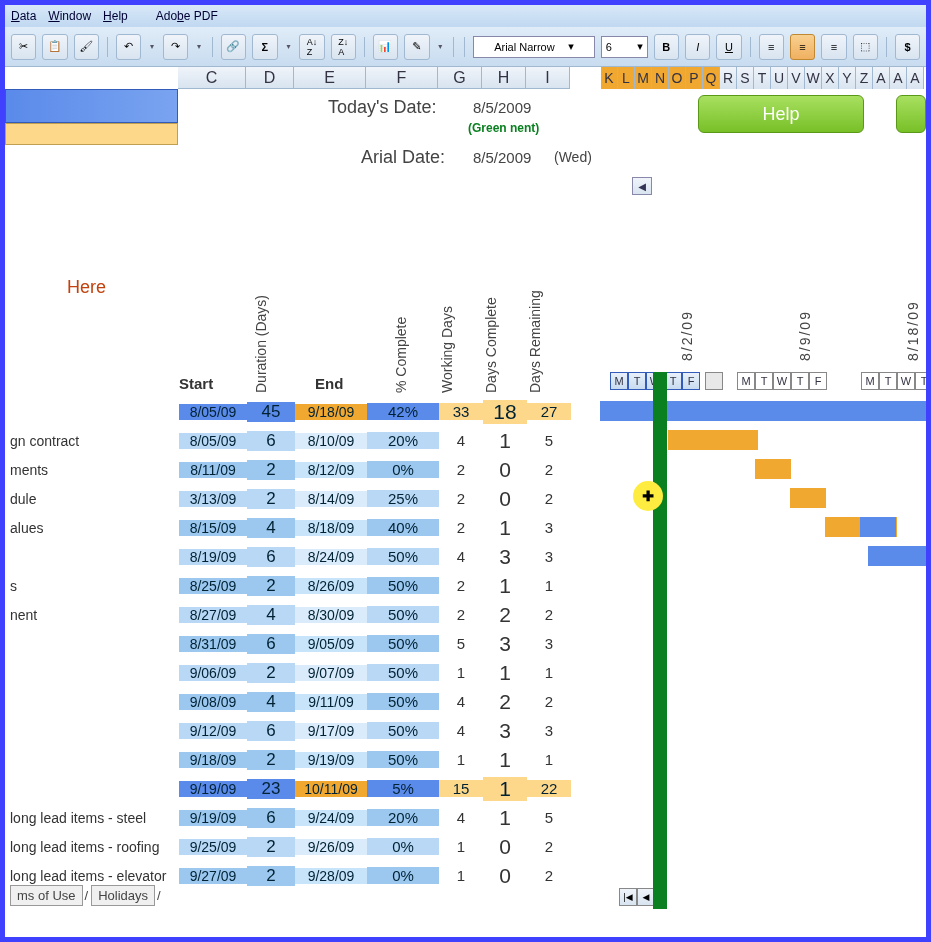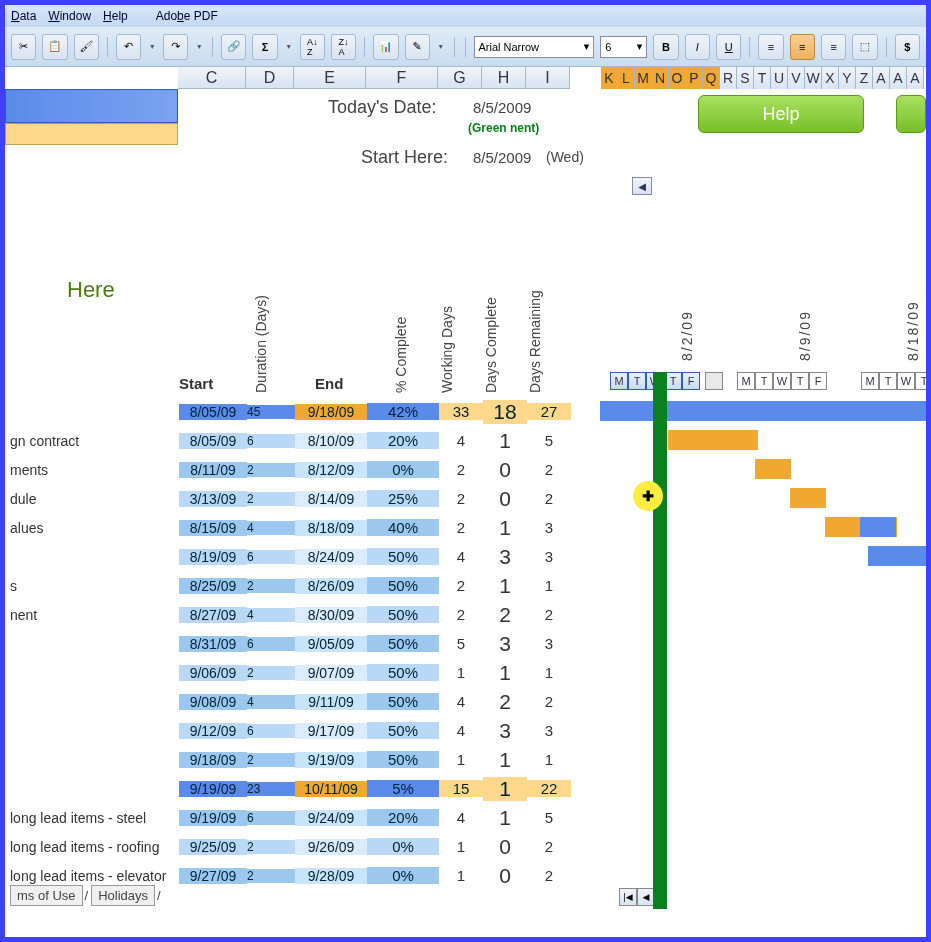--- a/index.html
+++ b/index.html
@@ -6,46 +6,46 @@
 body { font-family: Arial, sans-serif; font-size: 11px; background: #4040ff; width: 931px; height: 942px; overflow: hidden; position: relative; }
 .window { position: absolute; left: 5px; top: 5px; width: 921px; height: 932px; background: #fff; }
 .title-bar { height: 28px; background: linear-gradient(#4a7ae8,#2a5ad0); display: flex; align-items: center; padding-left: 8px; color: #fff; font-size: 14px; }
 .menu-bar { height: 22px; background: linear-gradient(#d8e8f8,#c0d8f0); display: flex; align-items: center; padding-left: 6px; gap: 12px; font-size: 12px; color: #003; }
 .menu-bar span { cursor: pointer; }
 .menu-bar span u { text-decoration: underline; }
 .toolbar { height: 40px; background: linear-gradient(#e0ecf8,#c8dcf0); display: flex; align-items: center; padding: 0 6px; gap: 6px; border-bottom: 1px solid #a0b8d0; }
 .tb-btn { width: 26px; height: 26px; background: linear-gradient(#f0f4fa,#d8e4f0); border: 1px solid #a0b8d0; border-radius: 3px; display: flex; align-items: center; justify-content: center; font-size: 11px; cursor: pointer; }
 .tb-drop { width: 10px; height: 26px; display: flex; align-items: center; justify-content: center; font-size: 8px; color: #556; }
 .tb-sep { width: 1px; height: 20px; background: #a0b8d0; margin: 0 2px; }
-.font-combo { width: 124px; height: 22px; background: #fff; border: 1px solid #88a; font-size: 11px; padding: 2px 4px; display: flex; align-items: center; justify-content: space-between; }
+.font-combo { width: 124px; height: 22px; background: #fff; border: 1px solid #88a; font-size: 11px; padding: 2px 20px; display: flex; align-items: center; justify-content: space-between; }
 .size-combo { width: 48px; height: 22px; background: #fff; border: 1px solid #88a; font-size: 11px; padding: 2px 4px; display: flex; align-items: center; justify-content: space-between; }
 .content { position: relative; height: calc(100% - 90px); overflow: hidden; background: #fff; }
 .col-headers { display: flex; height: 22px; background: linear-gradient(#f0f4fa,#d8e4f0); border-bottom: 1px solid #a0b8d0; position: absolute; left: 173px; top: 0; }
 .col-headers .ch { border-right: 1px solid #a0b8d0; display: flex; align-items: center; justify-content: center; font-size: 16px; color: #334; }
 .row-left { position: absolute; left: 0; top: 22px; width: 173px; }
 .row-left .cell-a1 { height: 34px; background: linear-gradient(90deg,#5a8aea,#7aa4f0); border: 1px solid #335cba; }
 .row-left .cell-a2 { height: 22px; background: #fdd78a; border: 1px solid #c0a050; }
 .header-area { position: absolute; left: 173px; top: 22px; width: 750px; height: 95px; }
 .h-label { position: absolute; font-size: 18px; color: #444; }
 .h-val { position: absolute; font-size: 15px; color: #444; }
 .green-note { position: absolute; font-size: 12px; font-weight: bold; color: #0a8020; }
 .help-btn { position: absolute; width: 166px; height: 38px; background: linear-gradient(#a8e060,#78c028); border: 1px solid #5a9818; border-radius: 6px; color: #fff; font-size: 18px; display: flex; align-items: center; justify-content: center; cursor: pointer; }
-.here-text { position: absolute; left: 62px; top: 210px; font-size: 22px; color: #4d7c0f; }
+.here-text { position: absolute; left: 62px; top: 210px; font-size: 18px; color: #c2410c; }
 .vh { position: absolute; transform: rotate(-90deg); transform-origin: left bottom; font-size: 14px; color: #444; white-space: nowrap; }
 .dh { position: absolute; transform: rotate(-90deg); transform-origin: left bottom; font-size: 14px; color: #444; white-space: nowrap; letter-spacing: 2px; }
 .table-hdr { position: absolute; top: 308px; font-size: 15px; font-weight: bold; color: #333; }
 .day-strip { position: absolute; top: 305px; display: flex; gap: 0; }
 .day-strip .dbox { width: 18px; height: 18px; border: 1px solid #888; background: #fff; display: flex; align-items: center; justify-content: center; font-size: 11px; color: #334; }
 .day-strip.sel .dbox { background: linear-gradient(#e8f0fa,#c8dcf0); border-color: #335cba; }
 .nav-btn { position: absolute; width: 20px; height: 18px; background: linear-gradient(#f0f4fa,#d8e4f0); border: 1px solid #88a; display: flex; align-items: center; justify-content: center; font-size: 10px; color: #335; cursor: pointer; }
 .data-area { position: absolute; top: 330px; left: 0; width: 100%; }
 .data-row { display: flex; height: 29px; align-items: center; }
 .task-label { width: 174px; padding-left: 5px; padding-right: 4px; font-size: 14px; color: #333; overflow: hidden; white-space: nowrap; }
 .c-start { width: 68px; text-align: center; font-size: 14px; }
-.c-dur { width: 48px; font-size: 12px; }
+.c-dur { width: 48px; text-align: center; font-size: 17px; }
 .c-end { width: 72px; text-align: center; font-size: 14px; }
 .c-pct { width: 72px; text-align: center; font-size: 15px; }
 .c-wd { width: 44px; text-align: center; font-size: 15px; color: #333; }
 .c-dc { width: 44px; text-align: center; font-size: 21px; color: #333; }
 .c-dr { width: 44px; text-align: center; font-size: 15px; color: #333; }
 .summary .task-label { background: #fdd78a; }
 .summary .c-start { background: #5a8aea; color: #023; }
 .summary .c-dur { background: #5a8aea; color: #023; }
 .summary .c-end { background: #f0a830; color: #023; }
 .summary .c-pct { background: #5a8aea; color: #023; }
@@ -170,23 +170,23 @@
 
     <div class="row-left">
       <div class="cell-a1"></div>
       <div class="cell-a2"></div>
     </div>
 
     <div class="header-area">
       <div class="h-label" style="left:150px;top:8px">Today's Date:</div>
       <div class="h-val" style="left:295px;top:10px">8/5/2009</div>
       <div class="green-note" style="left:290px;top:32px">(Green nent)</div>
-      <div class="h-label" style="left:183px;top:58px">Start Here:</div>
+      <div class="h-label" style="left:183px;top:58px">Arial Date:</div>
       <div class="h-val" style="left:295px;top:60px">8/5/2009</div>
-      <div class="h-val" style="left:368px;top:60px;font-size:14px">(Wed)</div>
+      <div class="h-val" style="left:376px;top:60px;font-size:14px">(Wed)</div>
       <div class="help-btn" style="left:520px;top:6px">Help</div>
       <div class="help-btn" style="left:718px;top:6px;width:30px"></div>
       <div class="nav-btn" style="left:454px;top:88px">◀</div>
     </div>
 
     <div class="here-text">Here</div>
 
     <div class="vh" style="left:264px;top:310px">Duration (Days)</div>
     <div class="vh" style="left:404px;top:310px">% Complete</div>
     <div class="vh" style="left:450px;top:310px">Working Days</div>

